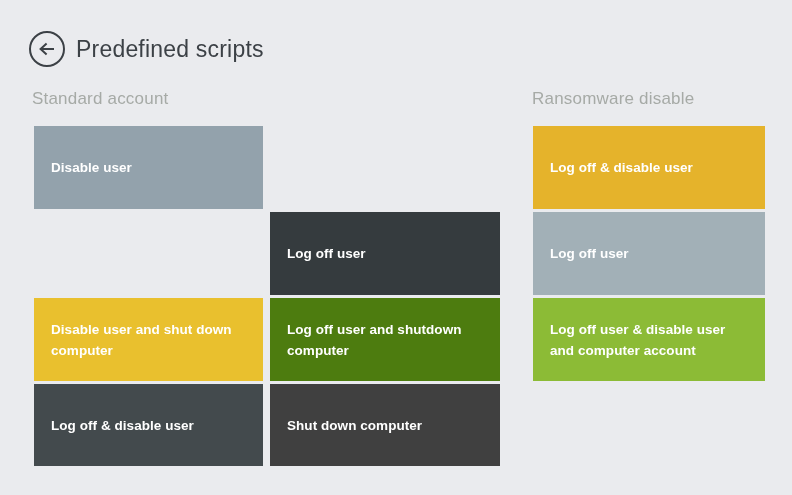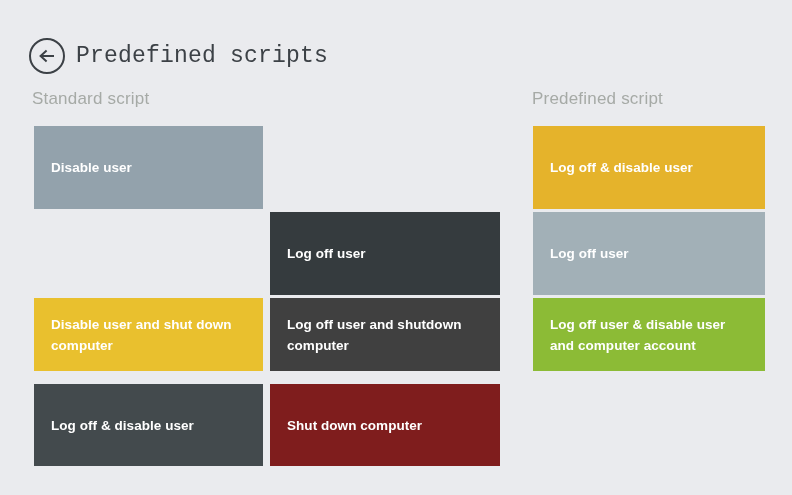--- a/index.html
+++ b/index.html
@@ -12,24 +12,23 @@
     background: #eaebee;
     font-family: "Liberation Sans", sans-serif;
     overflow: hidden;
     position: relative;
   }
 
   
   .header {
     position: absolute;
     left: 0;
-    top: 11px;
+    top: 4px;
     width: 773px;
     height: 82px;
-    font-family: Liberation Mono, monospace;
   }
   .back-button {
     position: absolute;
     left: 28px;
     top: 26px;
     width: 38px;
     height: 38px;
     cursor: pointer;
   }
   .back-button svg {
@@ -87,41 +86,41 @@
   }
 
   
   .col-1 { left: 34px;  width: 229px; }
   .col-2 { left: 270px; width: 230px; }
   .col-3 { left: 533px; width: 232px; }
 
   
   .row-1 { top: 126px; height: 83px; }
   .row-2 { top: 212px; height: 83px; }
-  .row-3 { top: 298px; height: 73px; }
+  .row-3 { top: 298px; height: 83px; }
   .row-4 { top: 384px; height: 82px; }
 </style>
 </head>
 <body>
 
 <div class="header">
   <div class="back-button">
     <span>
       <svg width="38" height="38" viewBox="0 0 38 38" aria-hidden="true">
         <circle cx="19" cy="19" r="17" fill="none" stroke="#3c4146" stroke-width="2"></circle>
         <path d="M26 19 H13.5 M18.6 13.6 L12.6 19 L18.6 24.4" fill="none" stroke="#3c4146" stroke-width="2" stroke-linecap="butt" stroke-linejoin="miter"></path>
       </svg>
     </span>
   </div>
   <div class="page-title">Predefined scripts</div>
 </div>
 
-<div class="section-heading standard">Standard script</div>
+<div class="section-heading standard">Standard account</div>
 
-<div class="section-heading ransomware">Predefined script</div>
+<div class="section-heading ransomware">Ransomware disable</div>
 
 <div class="tiles">
 
   <div class="tile col-1 row-1" style="background-color: rgb(147, 162, 172);">
     <span class="tile-label">Disable user</span>
   </div>
 
 
   <div class="tile col-1 row-3" style="background-color: rgb(233, 192, 46);">
     <span class="tile-label">Disable user and shut down computer</span>
@@ -129,25 +128,25 @@
 
   <div class="tile col-1 row-4" style="background-color: rgb(67, 74, 77);">
     <span class="tile-label">Log off &amp; disable user</span>
   </div>
 
 
   <div class="tile col-2 row-2" style="background-color: rgb(53, 59, 62);">
     <span class="tile-label">Log off user</span>
   </div>
 
-  <div class="tile col-2 row-3" style="background-color: #404040; justify-content: center;">
+  <div class="tile col-2 row-3" style="background-color: #4d7c0f; justify-content: center;">
     <span class="tile-label">Log off user and shutdown computer</span>
   </div>
 
-  <div class="tile col-2 row-4" style="background-color: #7f1d1d;">
+  <div class="tile col-2 row-4" style="background-color: #404040;">
     <span class="tile-label">Shut down computer</span>
   </div>
 
   <div class="tile col-3 row-1" style="background-color: rgb(229, 179, 43);">
     <span class="tile-label">Log off &amp; disable user</span>
   </div>
 
   <div class="tile col-3 row-2" style="background-color: rgb(162, 176, 183);">
     <span class="tile-label">Log off user</span>
   </div>

